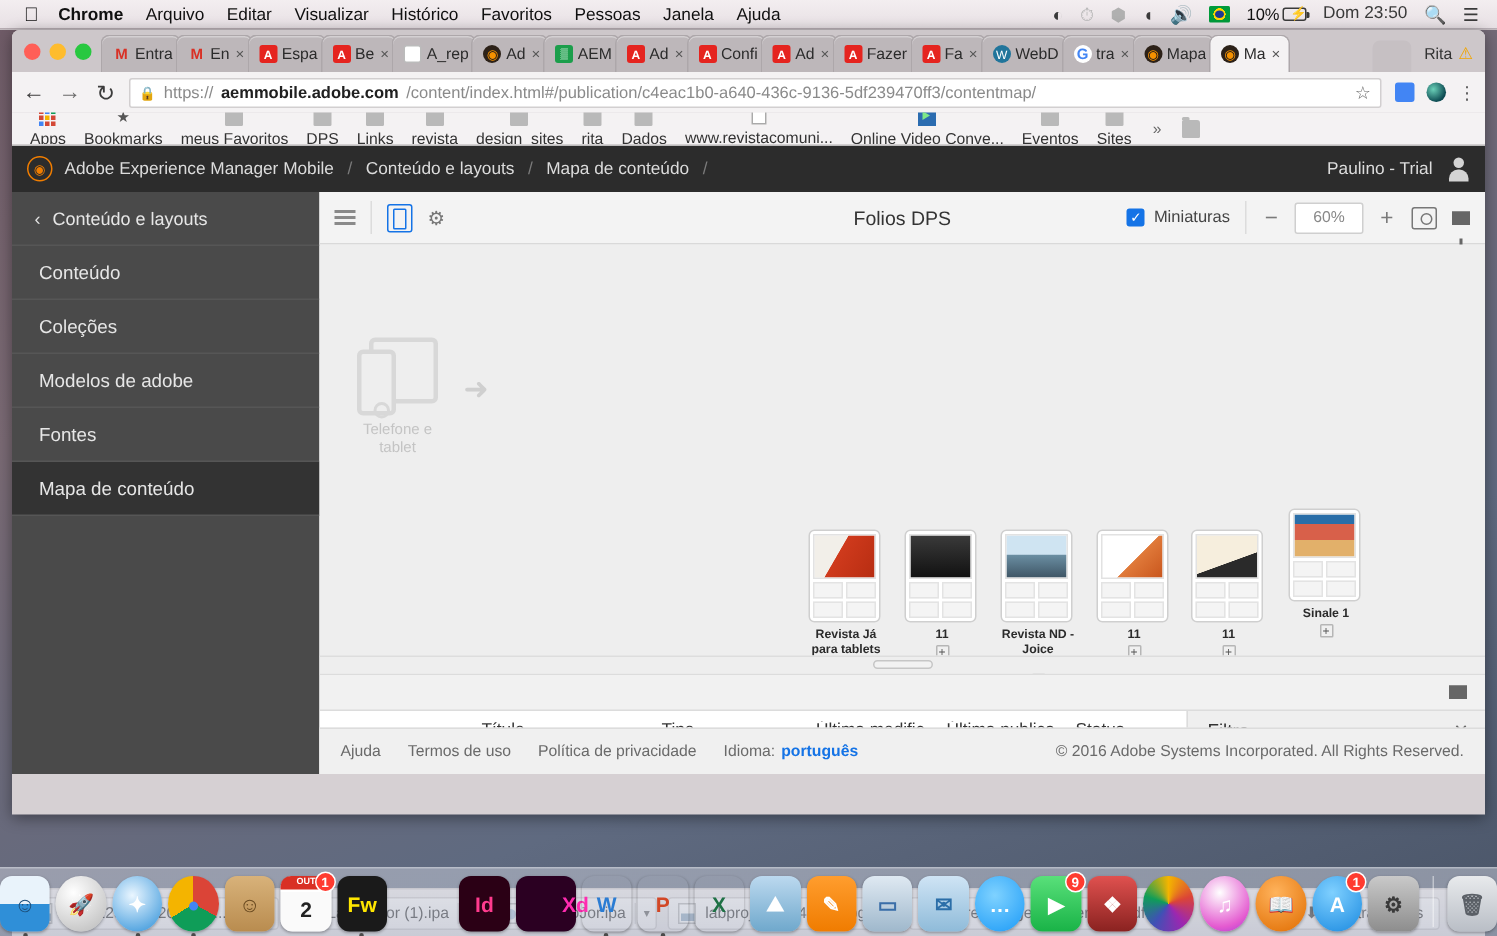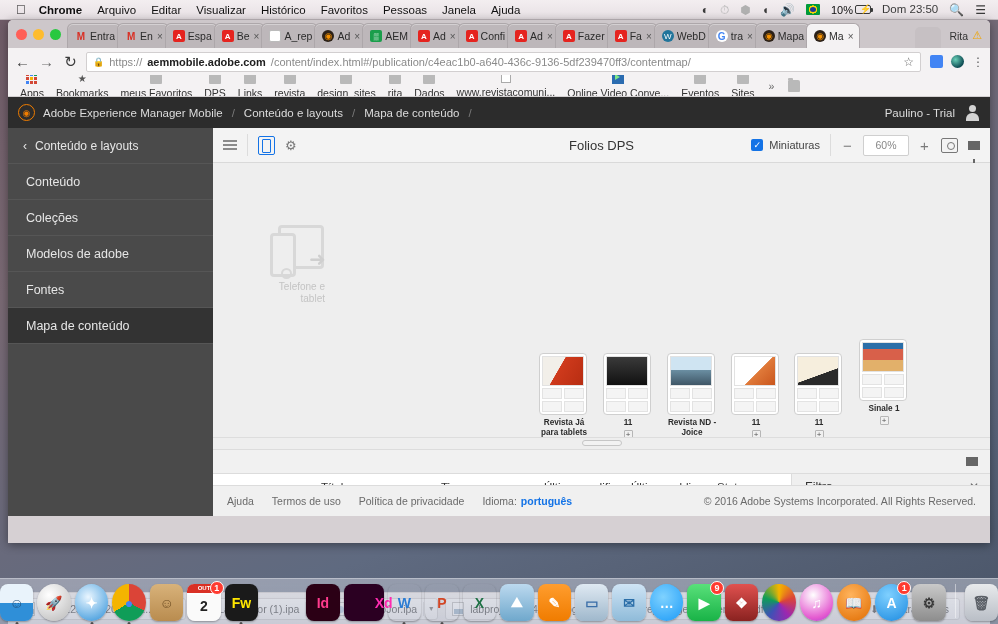--- a/index.html
+++ b/index.html
@@ -124,21 +124,21 @@
   .zoomgrp{display:flex;align-items:center;gap:9px;z-index:2;}
   .zbtn{font-size:15px;color:#7a7a7a;width:13px;text-align:center;}
   .zfield{width:46px;height:21px;border:1px solid #cfcfcf;background:#fff;border-radius:2px;
      display:flex;align-items:center;justify-content:center;font-size:10.5px;color:#888;}
   .ic-btn{width:17px;height:15px;border:1.5px solid #777;border-radius:2px;position:relative;}
   .ic-btn:after{content:"";position:absolute;left:5px;top:3px;width:6px;height:6px;border-radius:50%;border:1.5px solid #777;}
   .funnel{width:0;height:0;border-left:6px solid #666;border-right:6px solid #666;border-top:9px solid #666;position:relative;}
   .funnel:after{content:"";position:absolute;left:-1.2px;top:9px;width:2.4px;height:5px;background:#666;}
 
   .canvas{flex:1;background:#eeeeee;position:relative;overflow:hidden;}
-  .dev-node{position:absolute;left:24px;top:62px;width:56px;text-align:right;color:#c6c6c6;margin-left:32px;}
+  .dev-node{position:absolute;left:24px;top:62px;width:56px;text-align:center;color:#c6c6c6;}
   .dev-shape{width:54px;height:52px;position:relative;margin:0 auto;}
   .dev-shape .tab-r{position:absolute;left:8px;top:0;width:46px;height:44px;border:3px solid #d8d8d8;border-radius:4px;}
   .dev-shape .phone{position:absolute;left:0;top:8px;width:26px;height:44px;border:3px solid #d8d8d8;border-radius:4px;background:#eee;}
   .dev-shape .phone:after{content:"";position:absolute;left:8px;top:32px;width:7px;height:7px;border-radius:50%;border:2px solid #d8d8d8;}
   .dev-label{font-size:10px;line-height:12px;margin-top:4px;color:#c4c4c4;}
   .arrow{position:absolute;left:96px;top:84px;color:#cfcfcf;font-size:20px;}
 
   .card{position:absolute;width:50px;}
   .thumb{width:48px;height:62px;background:#fff;border:1px solid #cfcfcf;border-radius:4px;padding:2px;}
   .cover{height:30px;background:#ddd;border:1px solid #e2e2e2;overflow:hidden;position:relative;}

